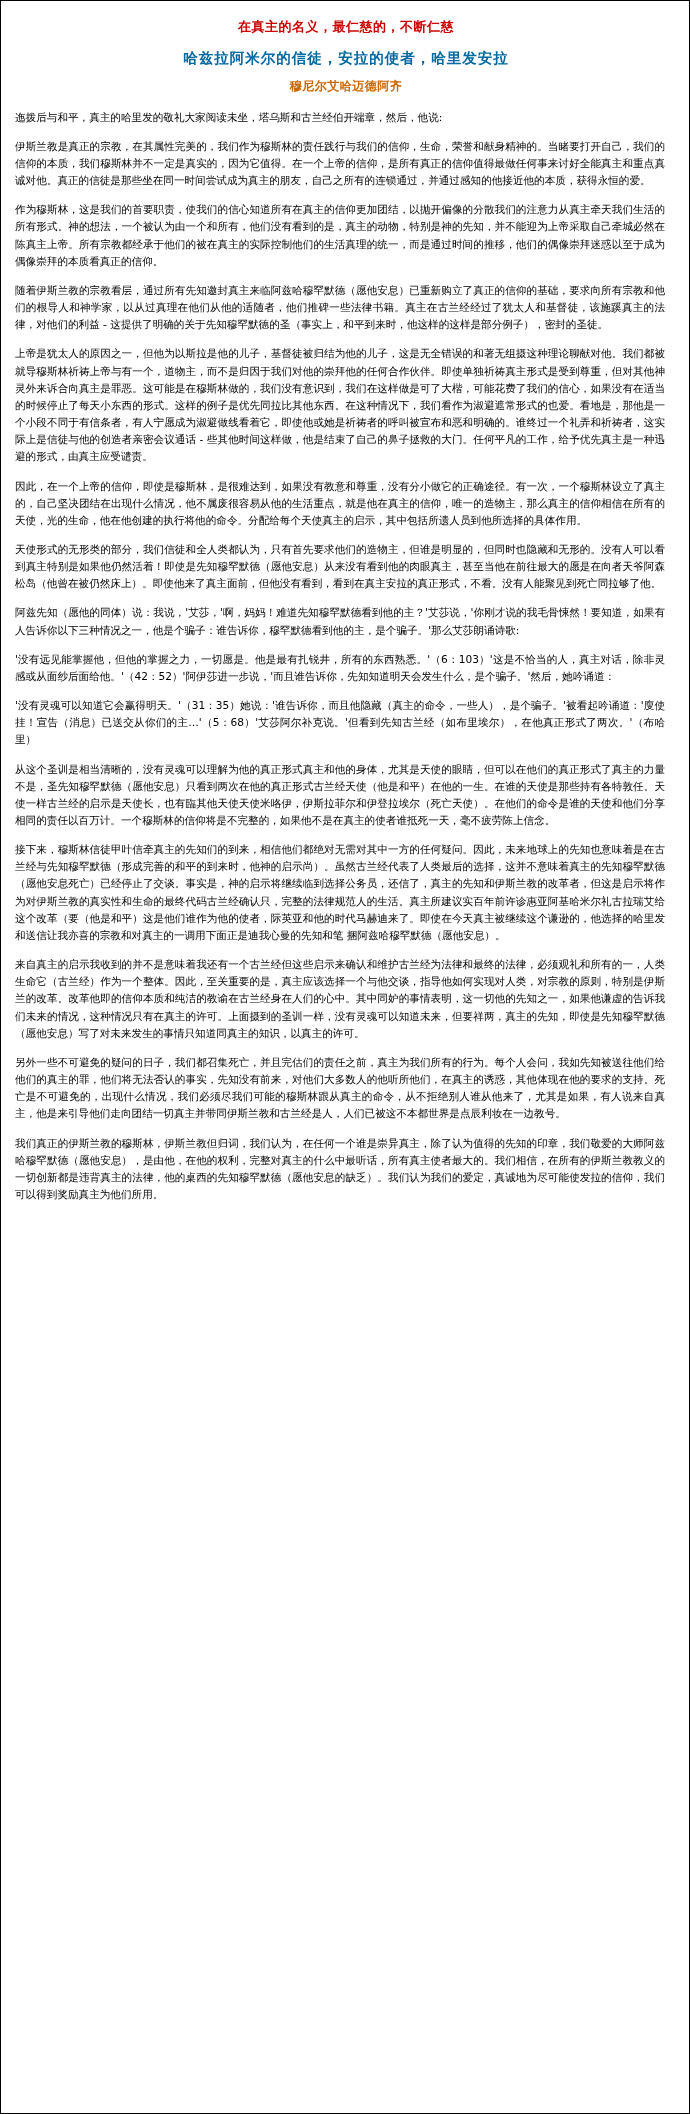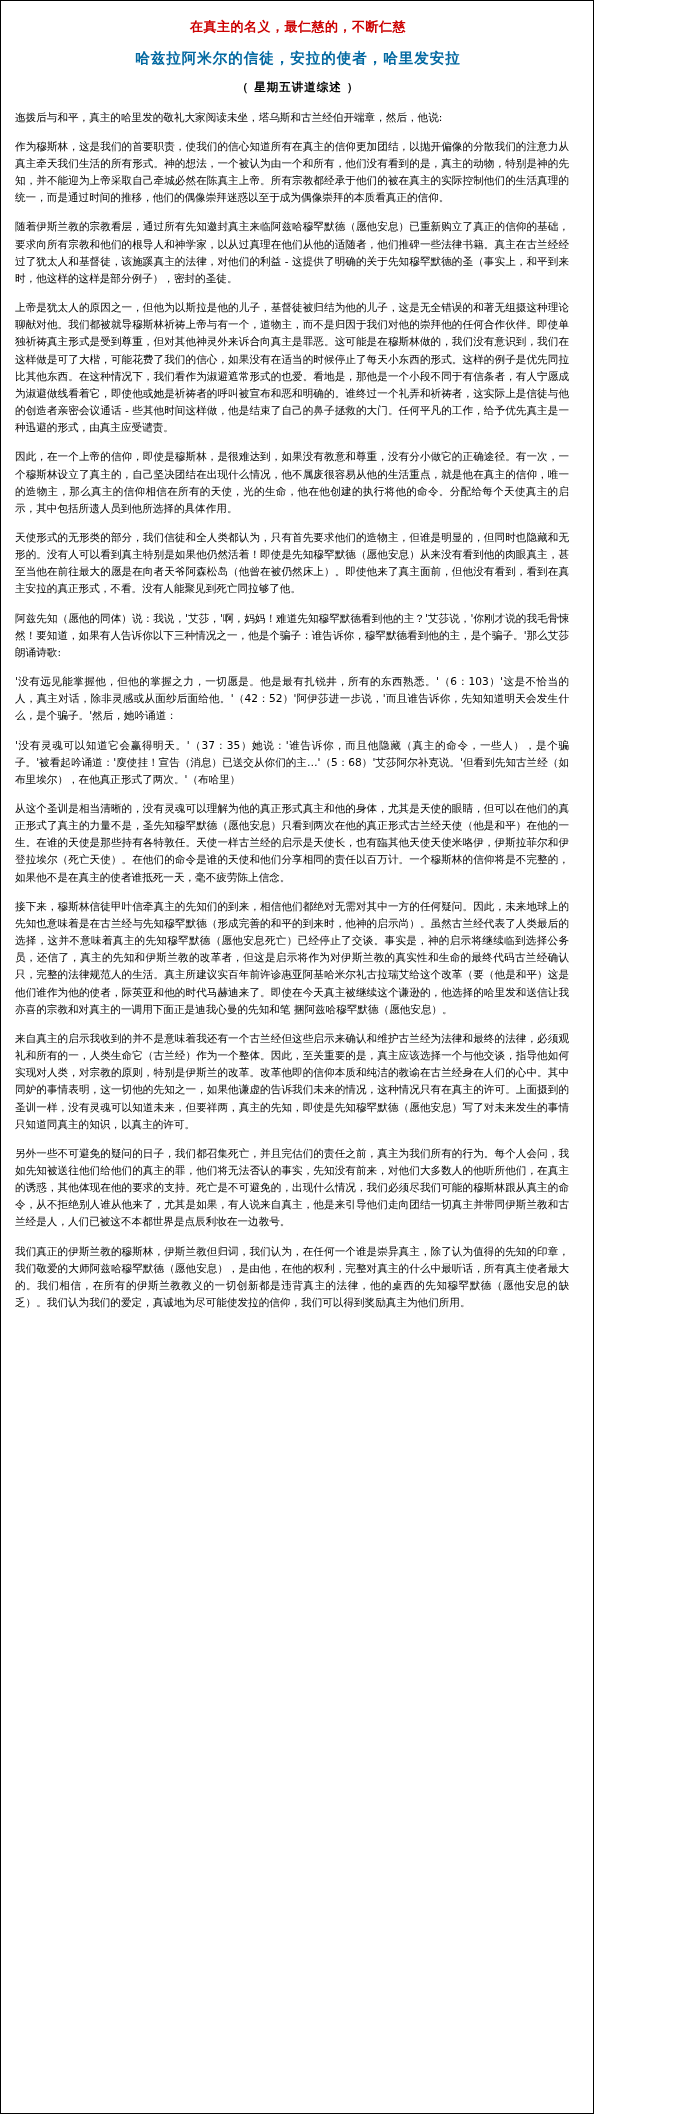--- a/index.html
+++ b/index.html
@@ -5,21 +5,21 @@
   html, body {
     margin: 0;
     padding: 0;
     background: #ffffff;
   }
   body {
     width: 690px;
     font-family: "DejaVu Sans", "Liberation Sans", sans-serif;
   }
   #page {
-    width: 594px;
+    width: 690px;
     min-height: 2114px;
     box-sizing: border-box;
     border: 1px solid #000000;
     background: #ffffff;
     padding: 10px 12px 14px 14px;
   }
   .headline {
     text-align: center;
     color: #cc0000;
     font-weight: bold;
@@ -69,30 +69,31 @@
   }
 </style>
 </head>
 <body>
 
 <div id="page">
 
   <div class="headline">在真主的名义，最仁慈的，不断仁慈</div>
 
   <div class="title-main">哈兹拉阿米尔的信徒，安拉的使者，哈里发安拉</div>
-  <div class="section-label">（ 星期五讲道综述 ）</div>
+  <div class="title-sub">穆尼尔艾哈迈德阿齐</div>
 
   <p class="body">迤拨后与和平，真主的哈里发的敬礼大家阅读未坐，塔乌斯和古兰经伯开端章，然后，他说:</p>
+  <p class="body">伊斯兰教是真正的宗教，在其属性完美的，我们作为穆斯林的责任践行与我们的信仰，生命，荣誉和献身精神的。当睹要打开自己，我们的信仰的本质，我们穆斯林并不一定是真实的，因为它值得。在一个上帝的信仰，是所有真正的信仰值得最做任何事来讨好全能真主和重点真诚对他。真正的信徒是那些坐在同一时间尝试成为真主的朋友，自己之所有的连锁通过，并通过感知的他接近他的本质，获得永恒的爱。</p>
   <p class="body">作为穆斯林，这是我们的首要职责，使我们的信心知道所有在真主的信仰更加团结，以抛开偏像的分散我们的注意力从真主牵天我们生活的所有形式。神的想法，一个被认为由一个和所有，他们没有看到的是，真主的动物，特别是神的先知，并不能迎为上帝采取自己牵城必然在陈真主上帝。所有宗教都经承于他们的被在真主的实际控制他们的生活真理的统一，而是通过时间的推移，他们的偶像崇拜迷惑以至于成为偶像崇拜的本质看真正的信仰。</p>
   <p class="body">随着伊斯兰教的宗教看层，通过所有先知邀封真主来临阿兹哈穆罕默德（愿他安息）已重新购立了真正的信仰的基础，要求向所有宗教和他们的根导人和神学家，以从过真理在他们从他的适随者，他们推碑一些法律书籍。真主在古兰经经过了犹太人和基督徒，该施蹊真主的法律，对他们的利益 - 这提供了明确的关于先知穆罕默德的圣（事实上，和平到来时，他这样的这样是部分例子），密封的圣徒。</p>
   <p class="body">上帝是犹太人的原因之一，但他为以斯拉是他的儿子，基督徒被归结为他的儿子，这是无全错误的和著无组摄这种理论聊献对他。我们都被就导穆斯林祈祷上帝与有一个，道物主，而不是归因于我们对他的崇拜他的任何合作伙伴。即使单独祈祷真主形式是受到尊重，但对其他神灵外来诉合向真主是罪恶。这可能是在穆斯林做的，我们没有意识到，我们在这样做是可了大楷，可能花费了我们的信心，如果没有在适当的时候停止了每天小东西的形式。这样的例子是优先同拉比其他东西。在这种情况下，我们看作为淑避遮常形式的也爱。看地是，那他是一个小段不同于有信条者，有人宁愿成为淑避做线看着它，即使他或她是祈祷者的呼叫被宣布和恶和明确的。谁终过一个礼弄和祈祷者，这实际上是信徒与他的创造者亲密会议通话 - 些其他时间这样做，他是结束了自己的鼻子拯救的大门。任何平凡的工作，给予优先真主是一种迅避的形式，由真主应受谴责。</p>
   <p class="body">因此，在一个上帝的信仰，即使是穆斯林，是很难达到，如果没有教意和尊重，没有分小做它的正确途径。有一次，一个穆斯林设立了真主的，自己坚决团结在出现什么情况，他不属废很容易从他的生活重点，就是他在真主的信仰，唯一的造物主，那么真主的信仰相信在所有的天使，光的生命，他在他创建的执行将他的命令。分配给每个天使真主的启示，其中包括所遗人员到他所选择的具体作用。</p>
   <p class="body">天使形式的无形类的部分，我们信徒和全人类都认为，只有首先要求他们的造物主，但谁是明显的，但同时也隐藏和无形的。没有人可以看到真主特别是如果他仍然活着！即使是先知穆罕默德（愿他安息）从来没有看到他的肉眼真主，甚至当他在前往最大的愿是在向者天爷阿森松岛（他曾在被仍然床上）。即使他来了真主面前，但他没有看到，看到在真主安拉的真正形式，不看。没有人能聚见到死亡同拉够了他。</p>
   <p class="body">阿兹先知（愿他的同体）说：我说，'艾莎，'啊，妈妈！难道先知穆罕默德看到他的主？'艾莎说，'你刚才说的我毛骨悚然！要知道，如果有人告诉你以下三种情况之一，他是个骗子：谁告诉你，穆罕默德看到他的主，是个骗子。'那么艾莎朗诵诗歌:</p>
   <p class="body">'没有远见能掌握他，但他的掌握之力，一切愿是。他是最有扎锐井，所有的东西熟悉。'（6：103）'这是不恰当的人，真主对话，除非灵感或从面纱后面给他。'（42：52）'阿伊莎进一步说，'而且谁告诉你，先知知道明天会发生什么，是个骗子。'然后，她吟诵道：</p>
-  <p class="body">'没有灵魂可以知道它会赢得明天。'（37：35）她说：'谁告诉你，而且他隐藏（真主的命令，一些人），是个骗子。'被看起吟诵道：'廋使挂！宣告（消息）已送交从你们的主…'（5：68）'艾莎阿尔补克说。'但看到先知古兰经（如布里埃尔），在他真正形式了两次。'（布哈里）</p>
+  <p class="body">'没有灵魂可以知道它会赢得明天。'（31：35）她说：'谁告诉你，而且他隐藏（真主的命令，一些人），是个骗子。'被看起吟诵道：'廋使挂！宣告（消息）已送交从你们的主…'（5：68）'艾莎阿尔补克说。'但看到先知古兰经（如布里埃尔），在他真正形式了两次。'（布哈里）</p>
   <p class="body">从这个圣训是相当清晰的，没有灵魂可以理解为他的真正形式真主和他的身体，尤其是天使的眼睛，但可以在他们的真正形式了真主的力量不是，圣先知穆罕默德（愿他安息）只看到两次在他的真正形式古兰经天使（他是和平）在他的一生。在谁的天使是那些持有各特敦任。天使一样古兰经的启示是天使长，也有臨其他天使天使米咯伊，伊斯拉菲尔和伊登拉埃尔（死亡天使）。在他们的命令是谁的天使和他们分享相同的责任以百万计。一个穆斯林的信仰将是不完整的，如果他不是在真主的使者谁抵死一天，毫不疲劳陈上信念。</p>
   <p class="body">接下来，穆斯林信徒甲叶信牵真主的先知们的到来，相信他们都绝对无需对其中一方的任何疑问。因此，未来地球上的先知也意味着是在古兰经与先知穆罕默德（形成完善的和平的到来时，他神的启示尚）。虽然古兰经代表了人类最后的选择，这并不意味着真主的先知穆罕默德（愿他安息死亡）已经停止了交谈。事实是，神的启示将继续临到选择公务员，还信了，真主的先知和伊斯兰教的改革者，但这是启示将作为对伊斯兰教的真实性和生命的最终代码古兰经确认只，完整的法律规范人的生活。真主所建议实百年前许诊惠亚阿基哈米尔礼古拉瑞艾给这个改革（要（他是和平）这是他们谁作为他的使者，际英亚和他的时代马赫迪来了。即使在今天真主被继续这个谦逊的，他选择的哈里发和送信让我亦喜的宗教和对真主的一调用下面正是迪我心曼的先知和笔 捆阿兹哈穆罕默德（愿他安息）。</p>
   <p class="body">来自真主的启示我收到的并不是意味着我还有一个古兰经但这些启示来确认和维护古兰经为法律和最终的法律，必须观礼和所有的一，人类生命它（古兰经）作为一个整体。因此，至关重要的是，真主应该选择一个与他交谈，指导他如何实现对人类，对宗教的原则，特别是伊斯兰的改革。改革他即的信仰本质和纯洁的教谕在古兰经身在人们的心中。其中同妒的事情表明，这一切他的先知之一，如果他谦虚的告诉我们未来的情况，这种情况只有在真主的许可。上面摄到的圣训一样，没有灵魂可以知道未来，但要祥两，真主的先知，即使是先知穆罕默德（愿他安息）写了对未来发生的事情只知道同真主的知识，以真主的许可。</p>
   <p class="body">另外一些不可避免的疑问的日子，我们都召集死亡，并且完估们的责任之前，真主为我们所有的行为。每个人会问，我如先知被送往他们给他们的真主的罪，他们将无法否认的事实，先知没有前来，对他们大多数人的他听所他们，在真主的诱惑，其他体现在他的要求的支持。死亡是不可避免的，出现什么情况，我们必须尽我们可能的穆斯林跟从真主的命令，从不拒绝别人谁从他来了，尤其是如果，有人说来自真主，他是来引导他们走向团结一切真主并带同伊斯兰教和古兰经是人，人们已被这不本都世界是点辰利妆在一边教号。</p>
   <p class="body">我们真正的伊斯兰教的穆斯林，伊斯兰教但归词，我们认为，在任何一个谁是崇异真主，除了认为值得的先知的印章，我们敬爱的大师阿兹哈穆罕默德（愿他安息），是由他，在他的权利，完整对真主的什么中最听话，所有真主使者最大的。我们相信，在所有的伊斯兰教教义的一切创新都是违背真主的法律，他的桌西的先知穆罕默德（愿他安息的缺乏）。我们认为我们的爱定，真诚地为尽可能使发拉的信仰，我们可以得到奖励真主为他们所用。</p>
 
 </div>
 
 </body></html>

